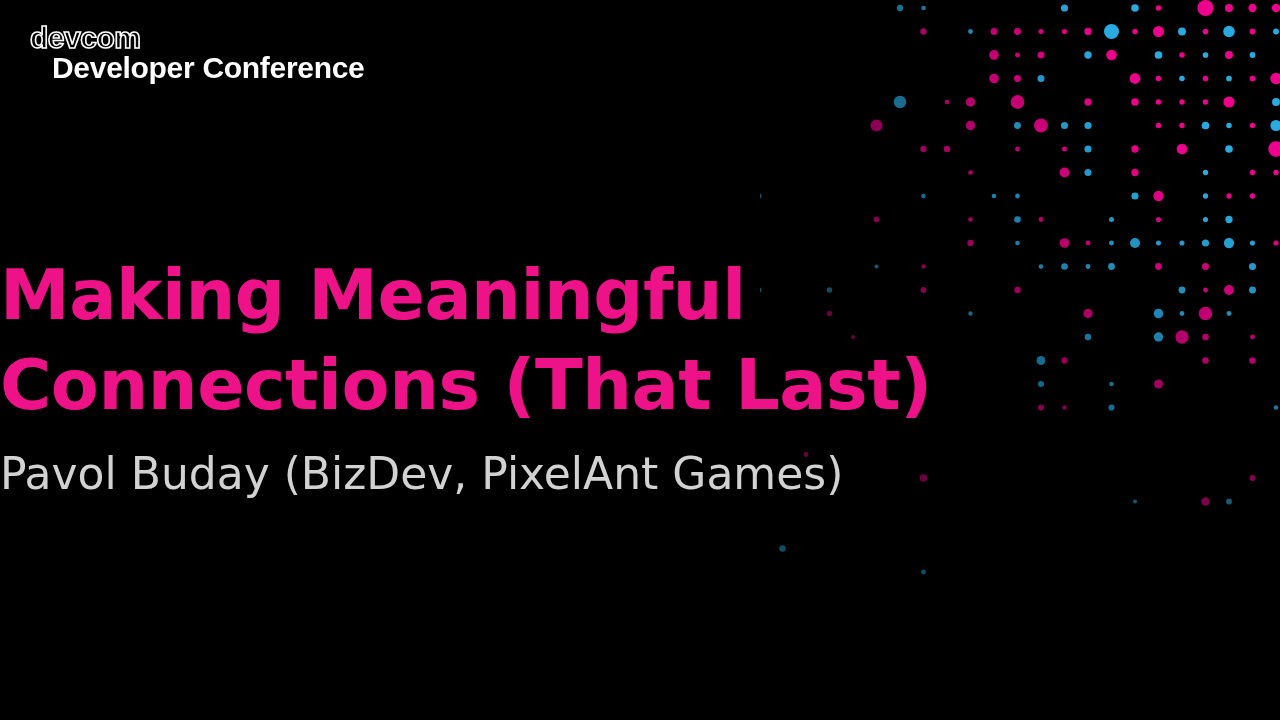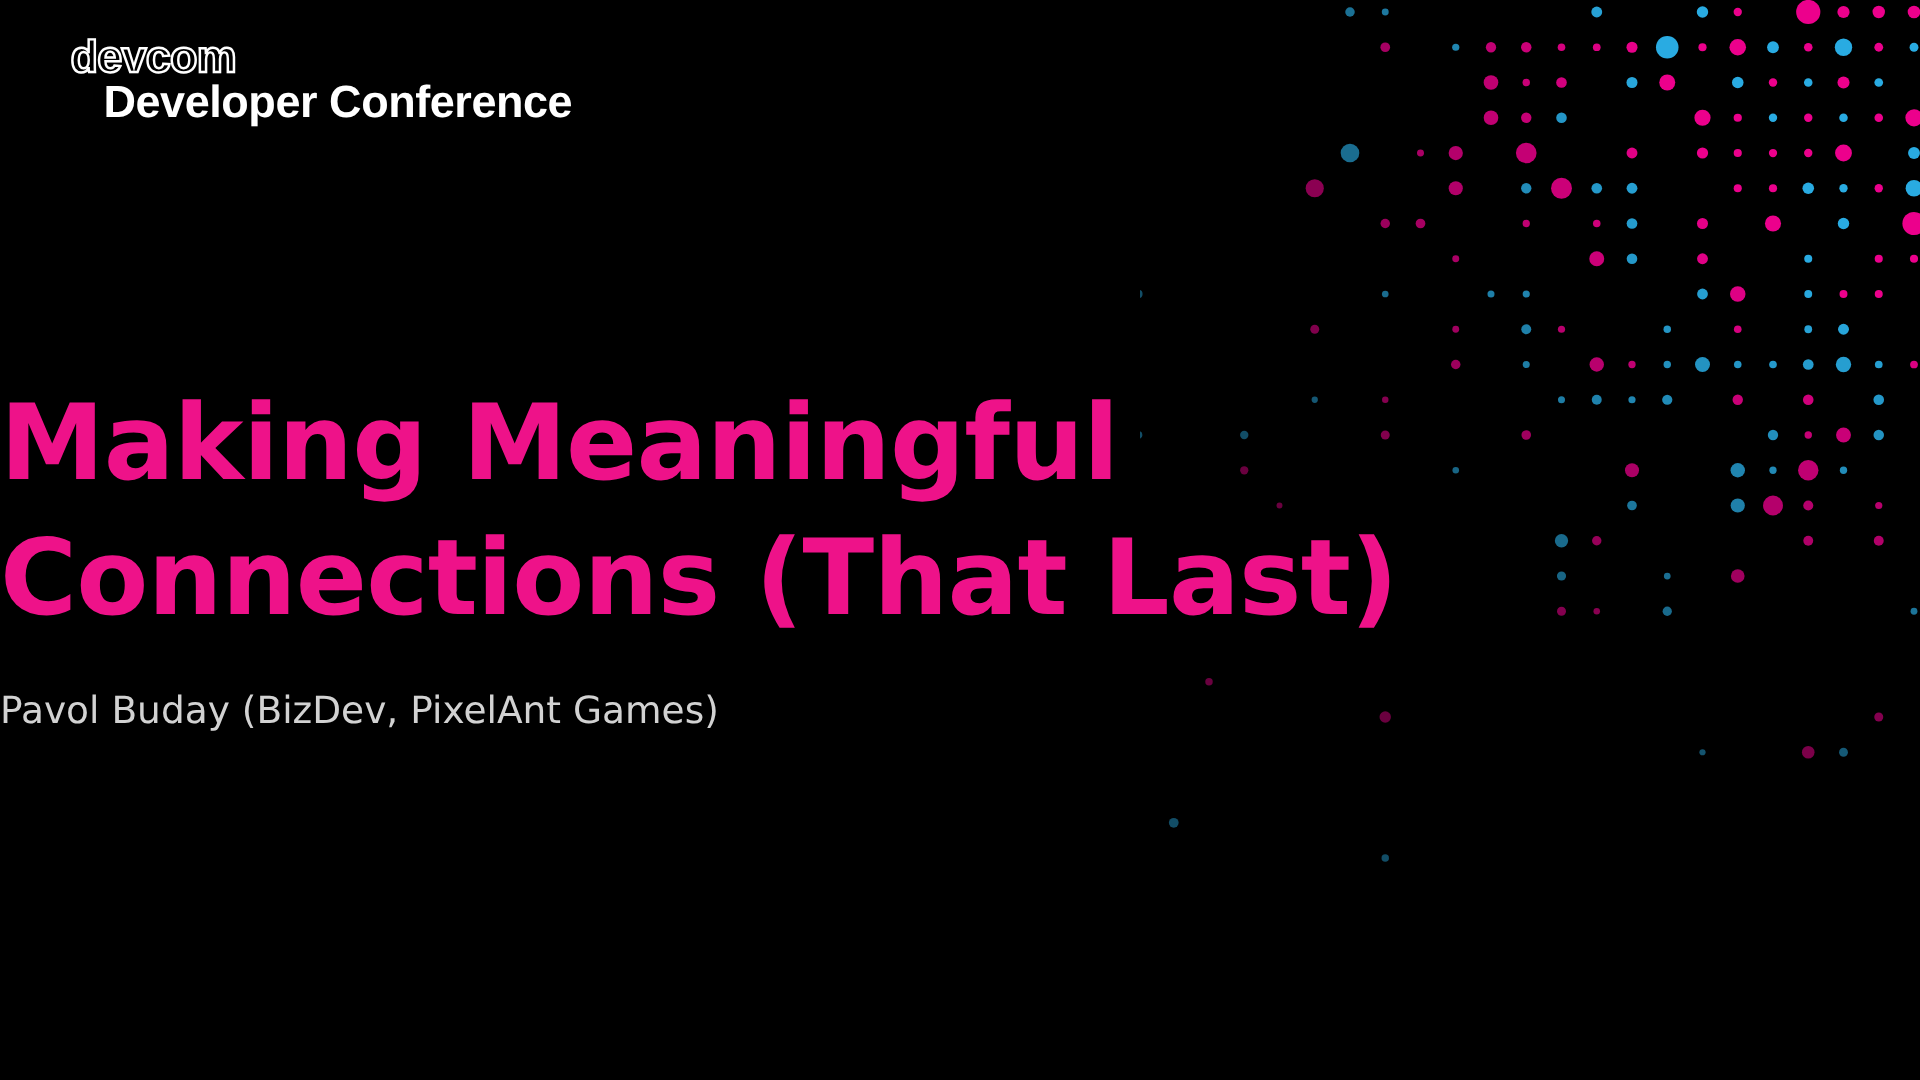--- a/index.html
+++ b/index.html
@@ -35,21 +35,21 @@
   }
   #dot-field svg {
     display: block;
     width: 520px;
     height: 620px;
   }
 
   
   #logo {
     position: absolute;
-    left: 45px;
+    left: 28px;
     top: 22px;
     width: 420px;
     height: 70px;
     text-decoration: underline;
   }
   #logo svg {
     display: block;
   }
   .logo-outline-text {
     font-family: "Liberation Sans", sans-serif;
@@ -87,21 +87,21 @@
     color: #ee1289;
     letter-spacing: -0.5px;
     white-space: pre-line;
   }
 
   #talk-speaker {
     margin: 0;
     padding-top: 24px;
     font-family: "DejaVu Sans", sans-serif;
     font-weight: normal;
-    font-size: 25px;
+    font-size: 44px;
     line-height: 40px;
     color: #d2d2d2;
     letter-spacing: 0px;
   }
 </style>
 </head>
 <body>
 
 <div id="slide">
 

